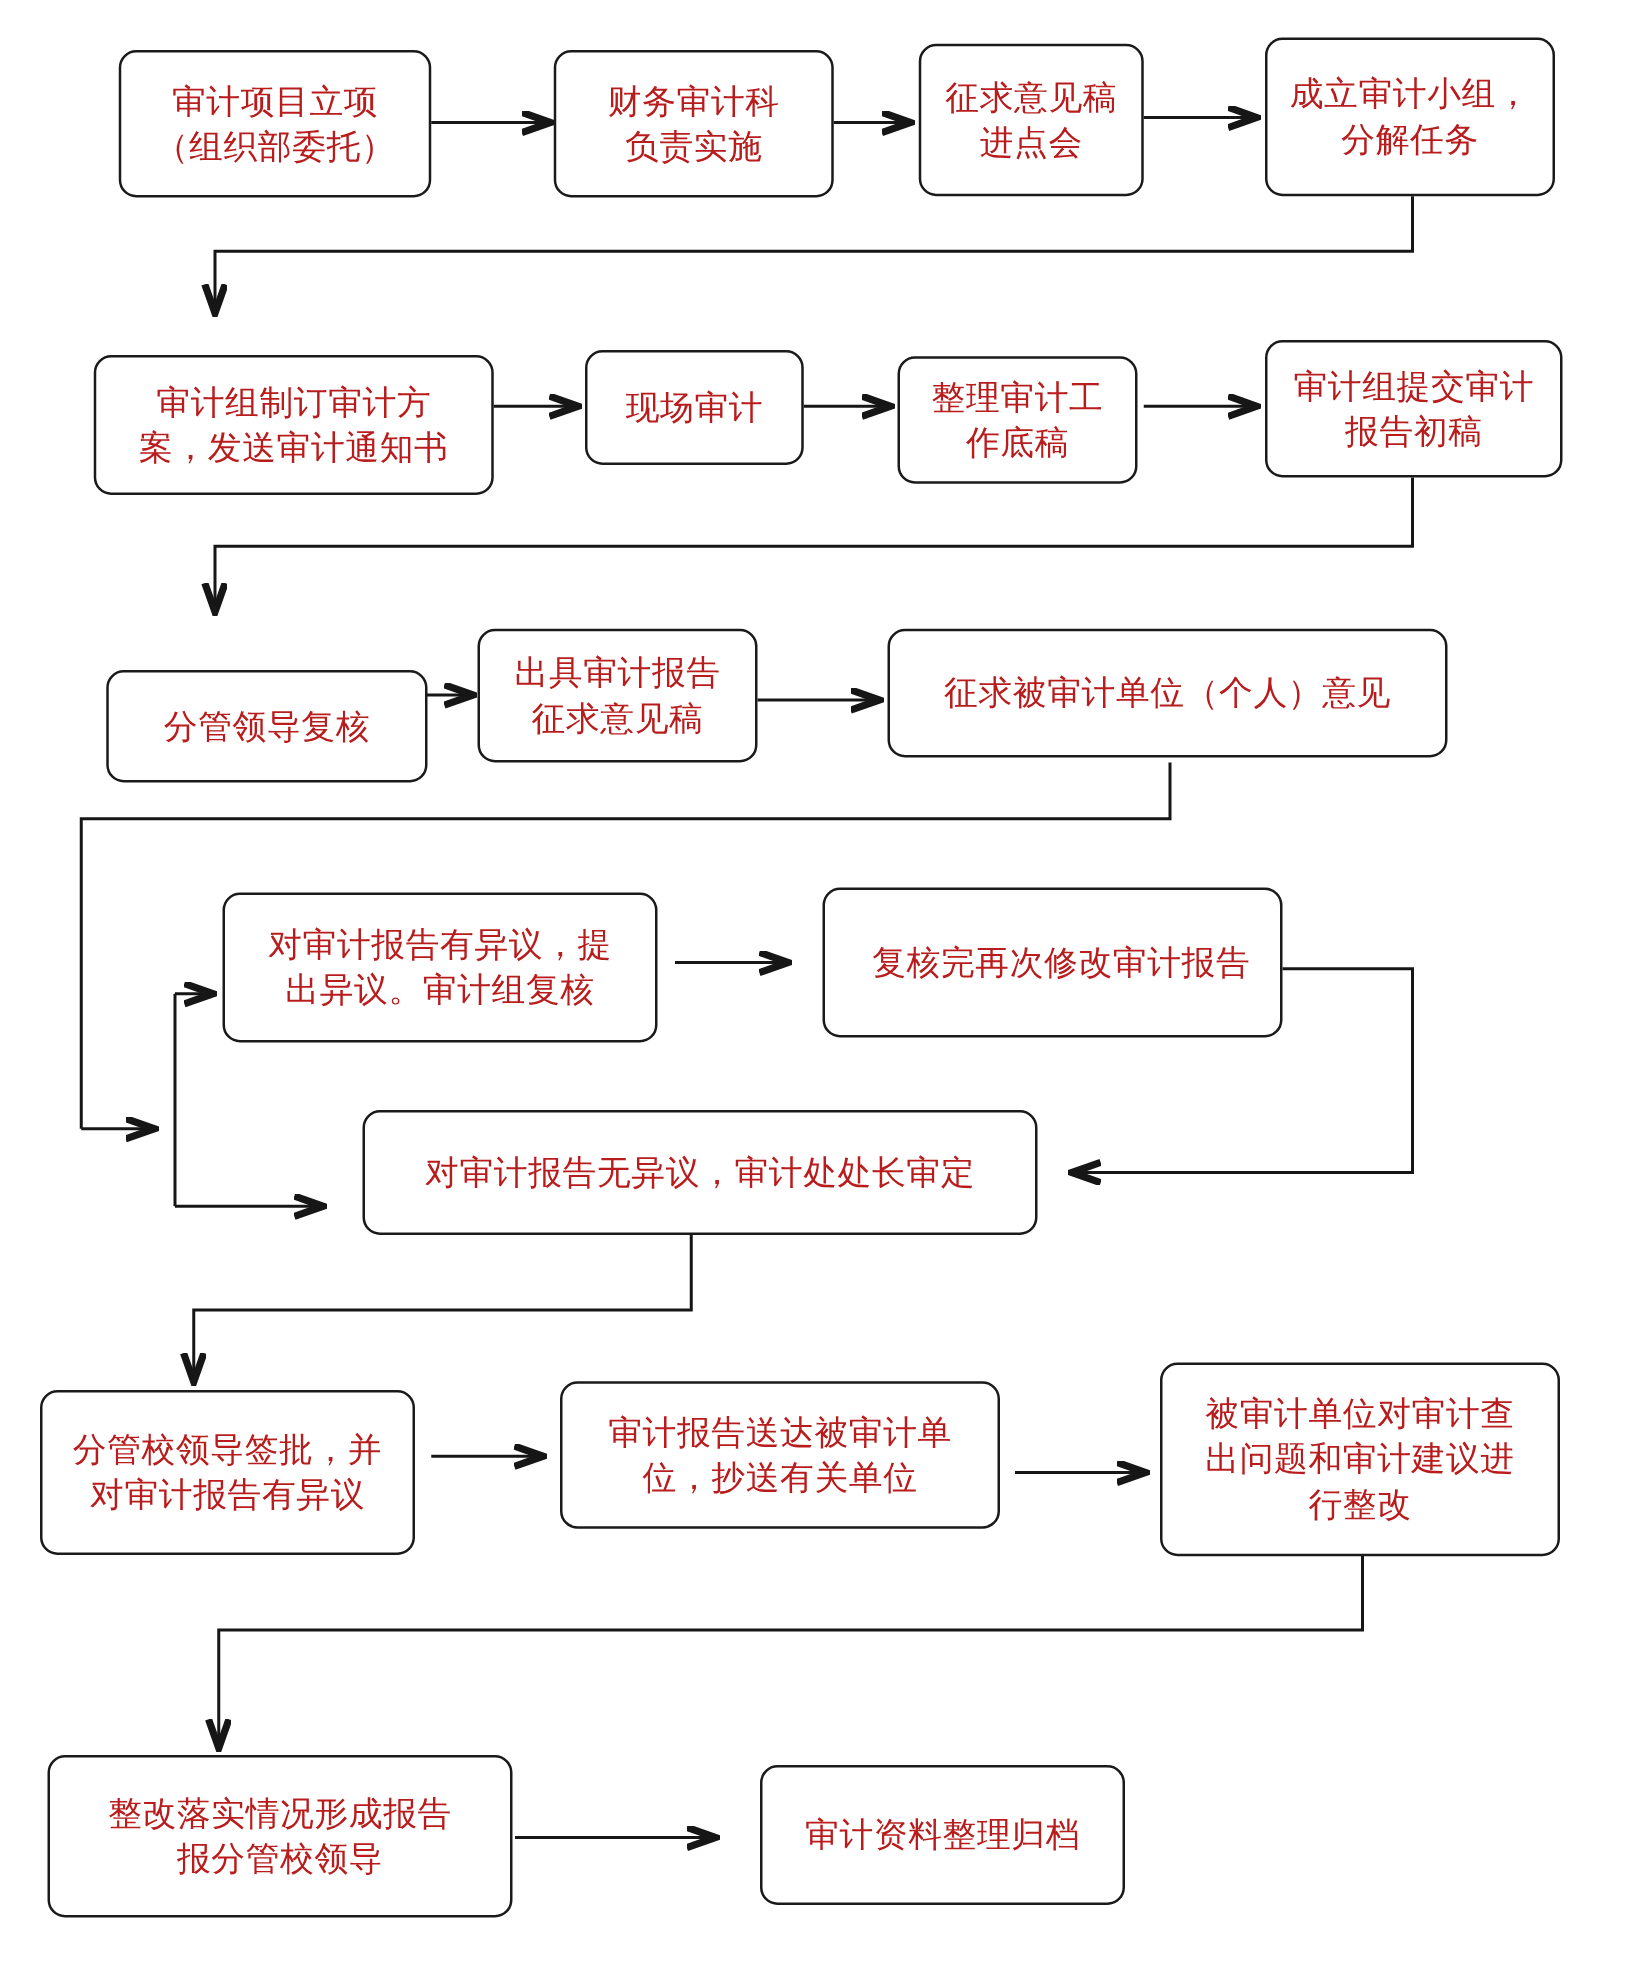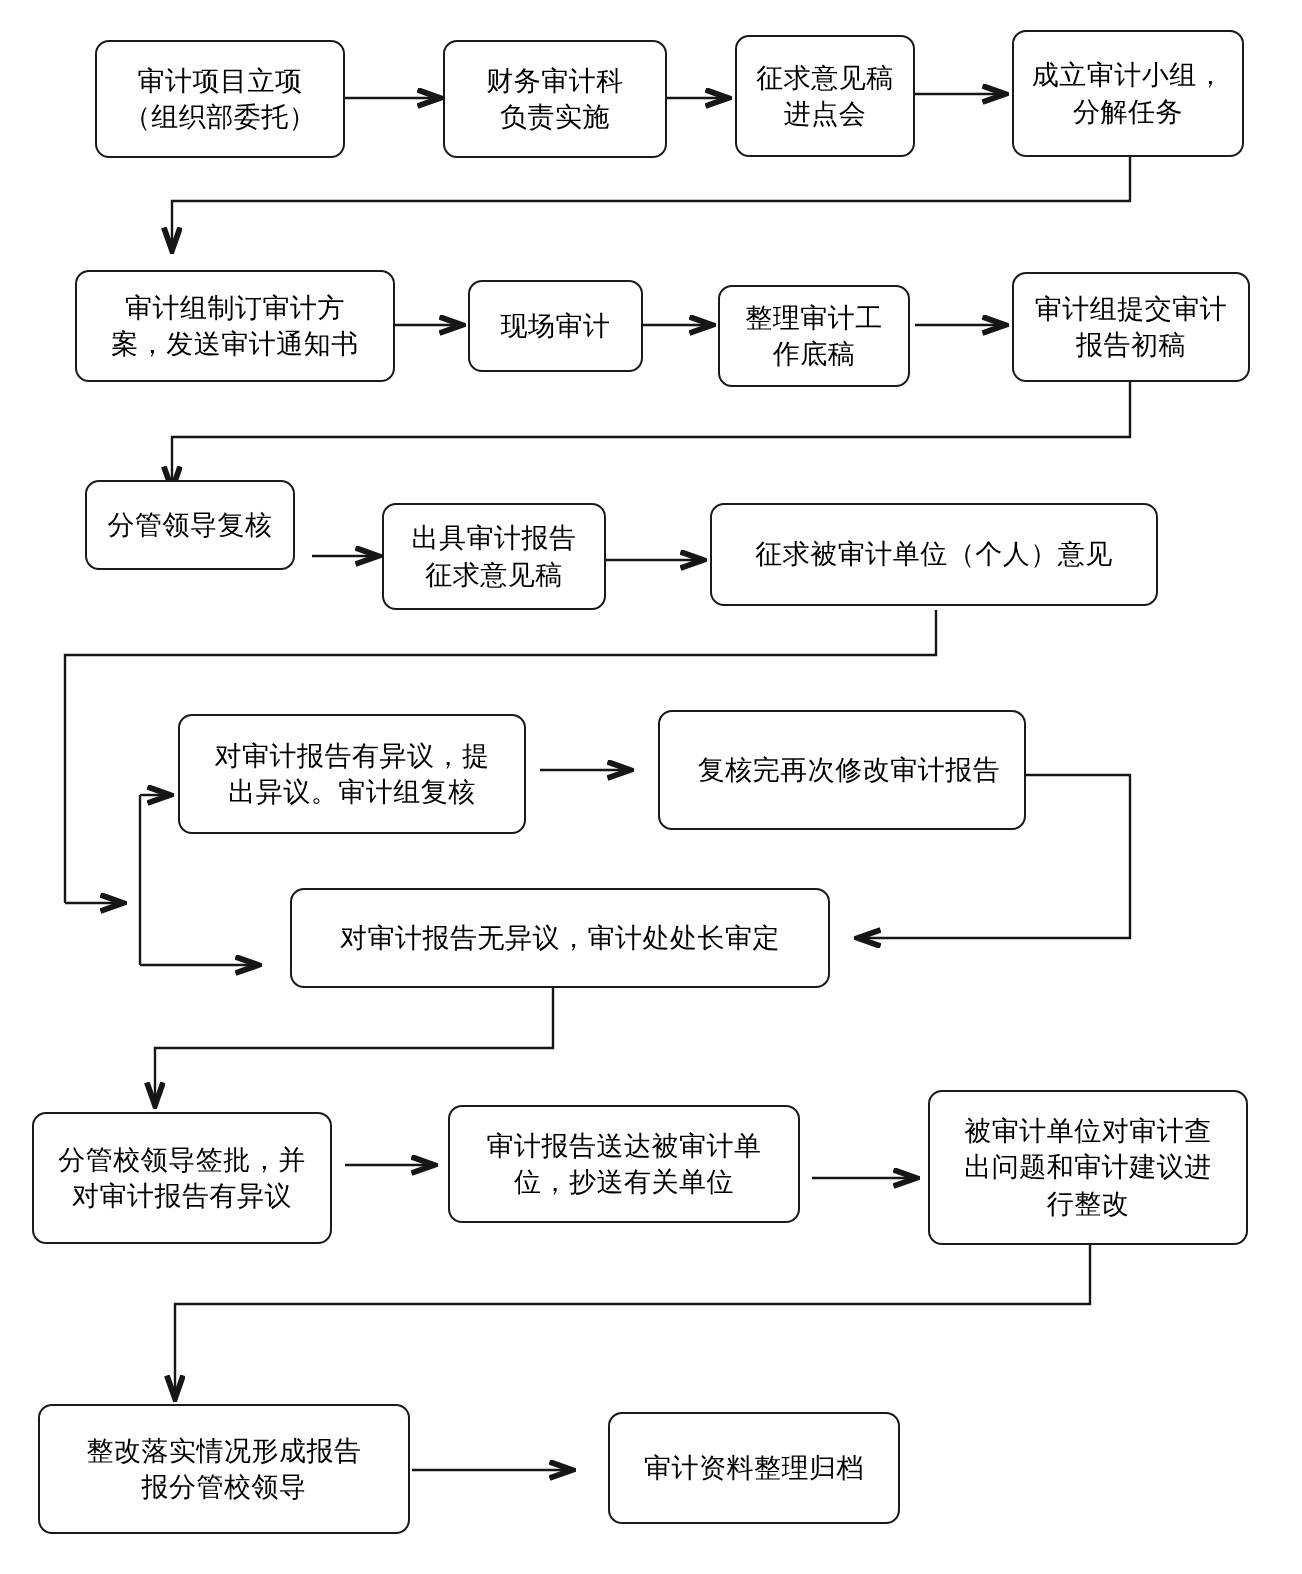--- a/index.html
+++ b/index.html
@@ -18,21 +18,21 @@
   .node {
     position: absolute;
     box-sizing: border-box;
     border: 2.2px solid #1a1a1a;
     border-radius: 14px;
     background: #ffffff;
     display: flex;
     align-items: center;
     justify-content: center;
     text-align: center;
-    color: #000000;
+    color: #b91c1c;
     font-size: 27px;
     line-height: 1.35;
     letter-spacing: 0.5px;
     padding: 4px 10px;
     z-index: 2;
   }
   .node .label { display: block; width: 100%; white-space: pre-line; }
   svg.wires {
     position: absolute;
     left: 0; top: 0;
@@ -102,37 +102,37 @@
   </div>
   <div class="node" style="left:735px; top:35px;  width:180px; height:122px;">
     <span class="label">征求意见稿
 进点会</span>
   </div>
   <div class="node" style="left:1012px;top:30px;  width:232px; height:127px;">
     <span class="label">成立审计小组，
 分解任务</span>
   </div>
 
-  <div class="node" style="left:75px;  top:270px; width:320px; height:112px;">
+  <div class="node" style="left:75px;  top:284px; width:320px; height:112px;">
     <span class="label">审计组制订审计方
 案，发送审计通知书</span>
   </div>
   <div class="node" style="left:468px; top:280px; width:175px; height:92px;">
     <span class="label">现场审计</span>
   </div>
   <div class="node" style="left:718px; top:275px; width:192px; height:102px;margin-top:10px;">
     <span class="label">整理审计工
 作底稿</span>
   </div>
   <div class="node" style="left:1012px;top:272px; width:238px; height:110px;">
     <span class="label">审计组提交审计
 报告初稿</span>
   </div>
 
-  <div class="node" style="left:85px;  top:480px; width:210px; height:90px;justify-content:center;">
+  <div class="node" style="left:85px;  top:536px; width:257px; height:90px;justify-content:center;">
     <span class="label">分管领导复核</span>
   </div>
   <div class="node" style="left:382px; top:503px; width:224px; height:107px;">
     <span class="label">出具审计报告
 征求意见稿</span>
   </div>
   <div class="node" style="left:710px; top:503px; width:448px; height:103px;">
     <span class="label">征求被审计单位（个人）意见</span>
   </div>
 

